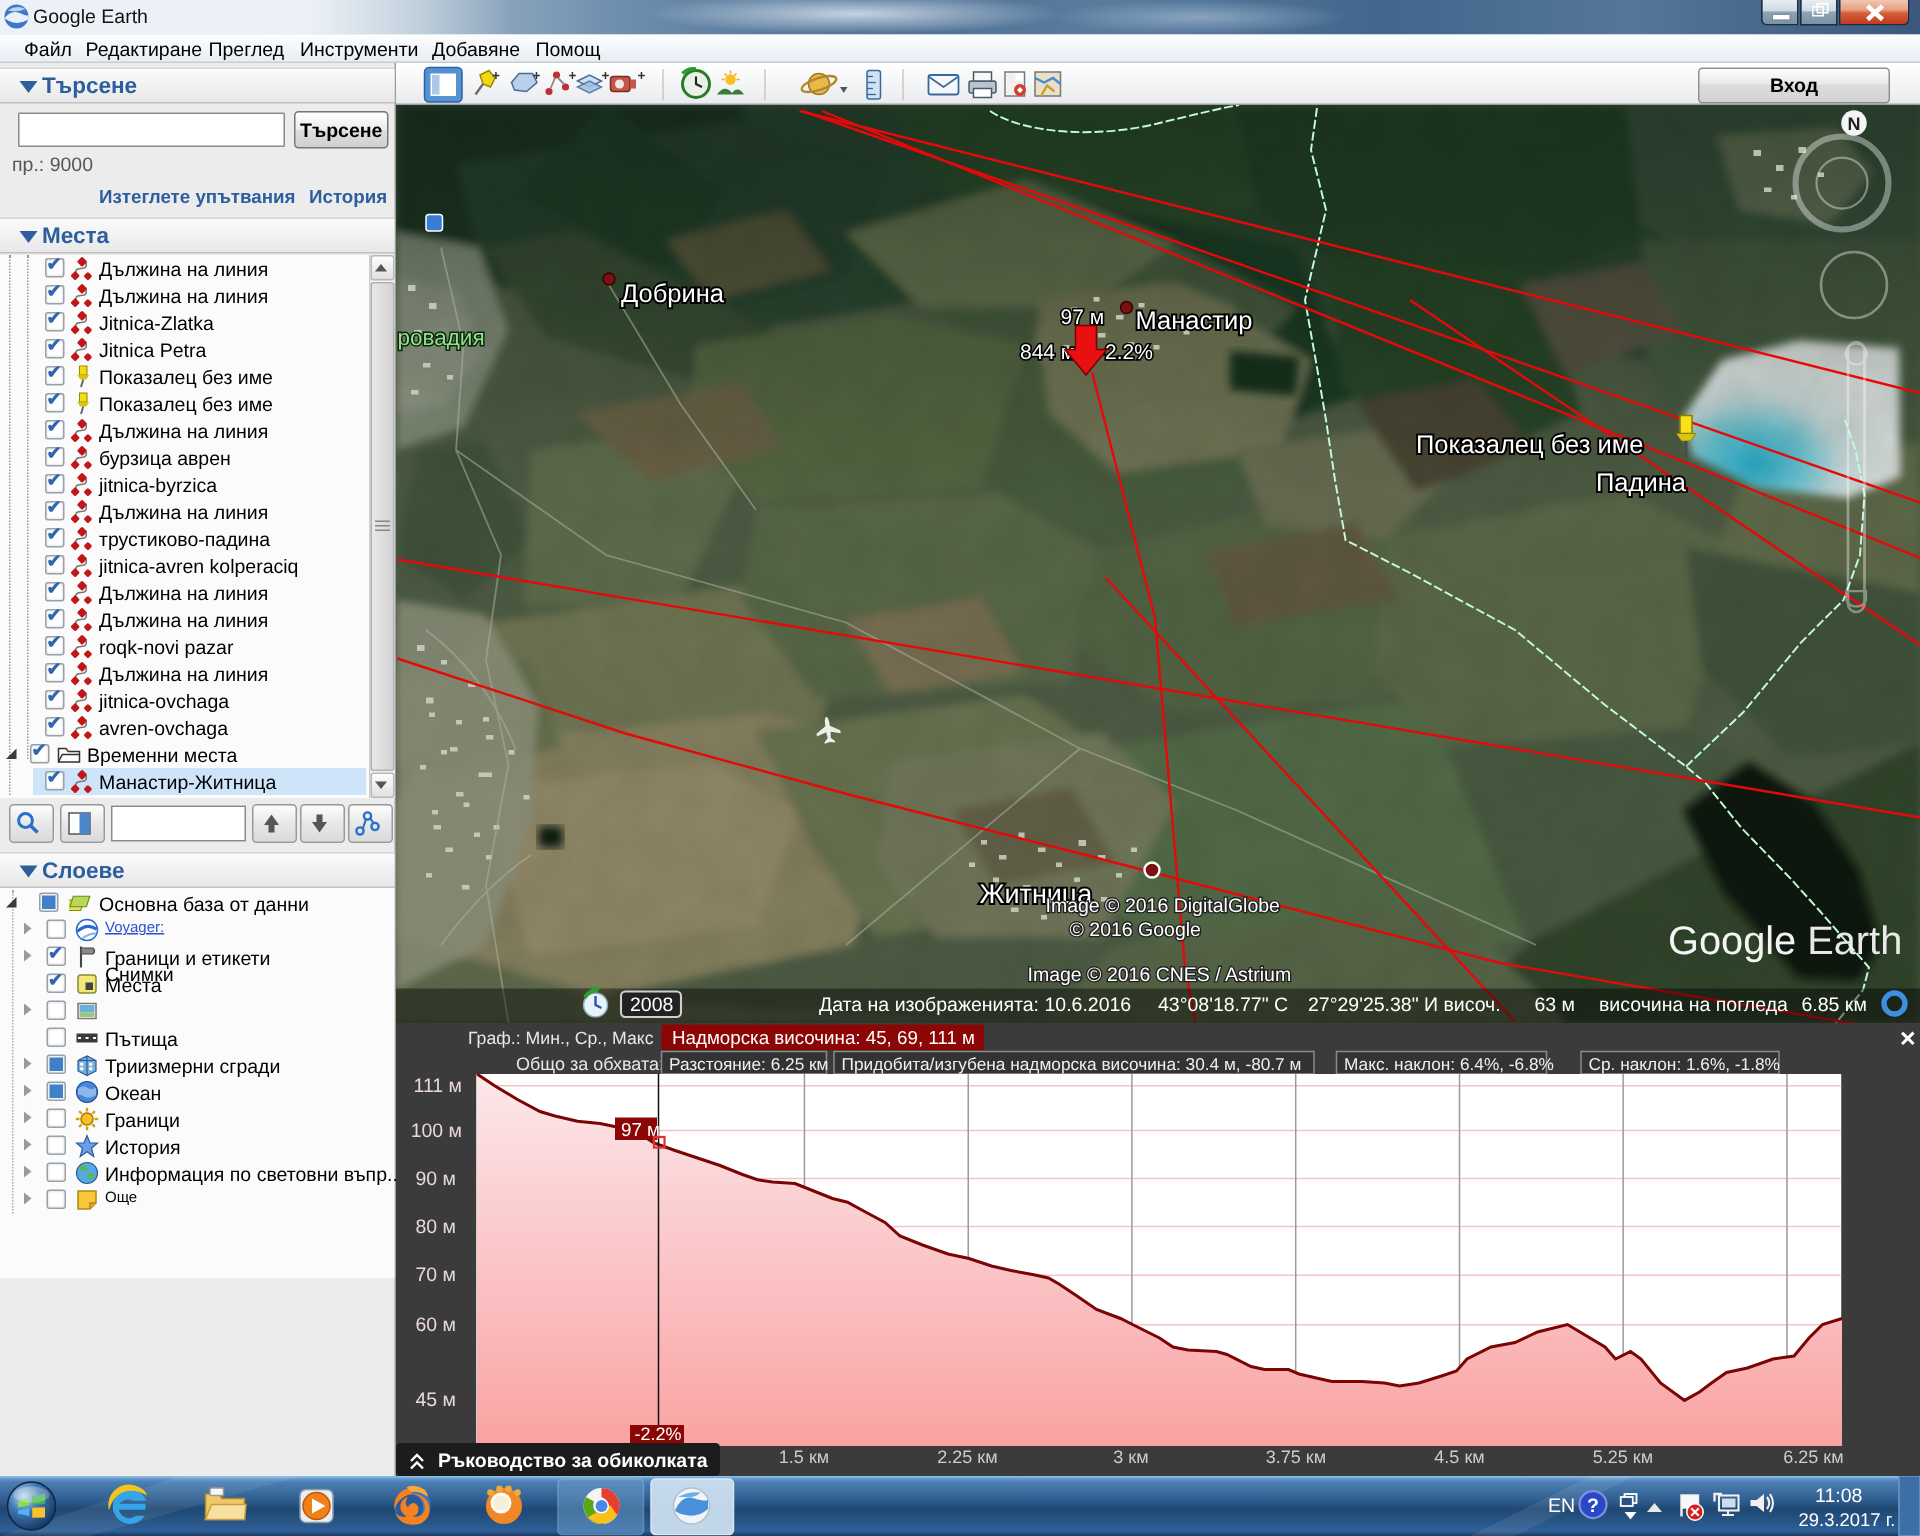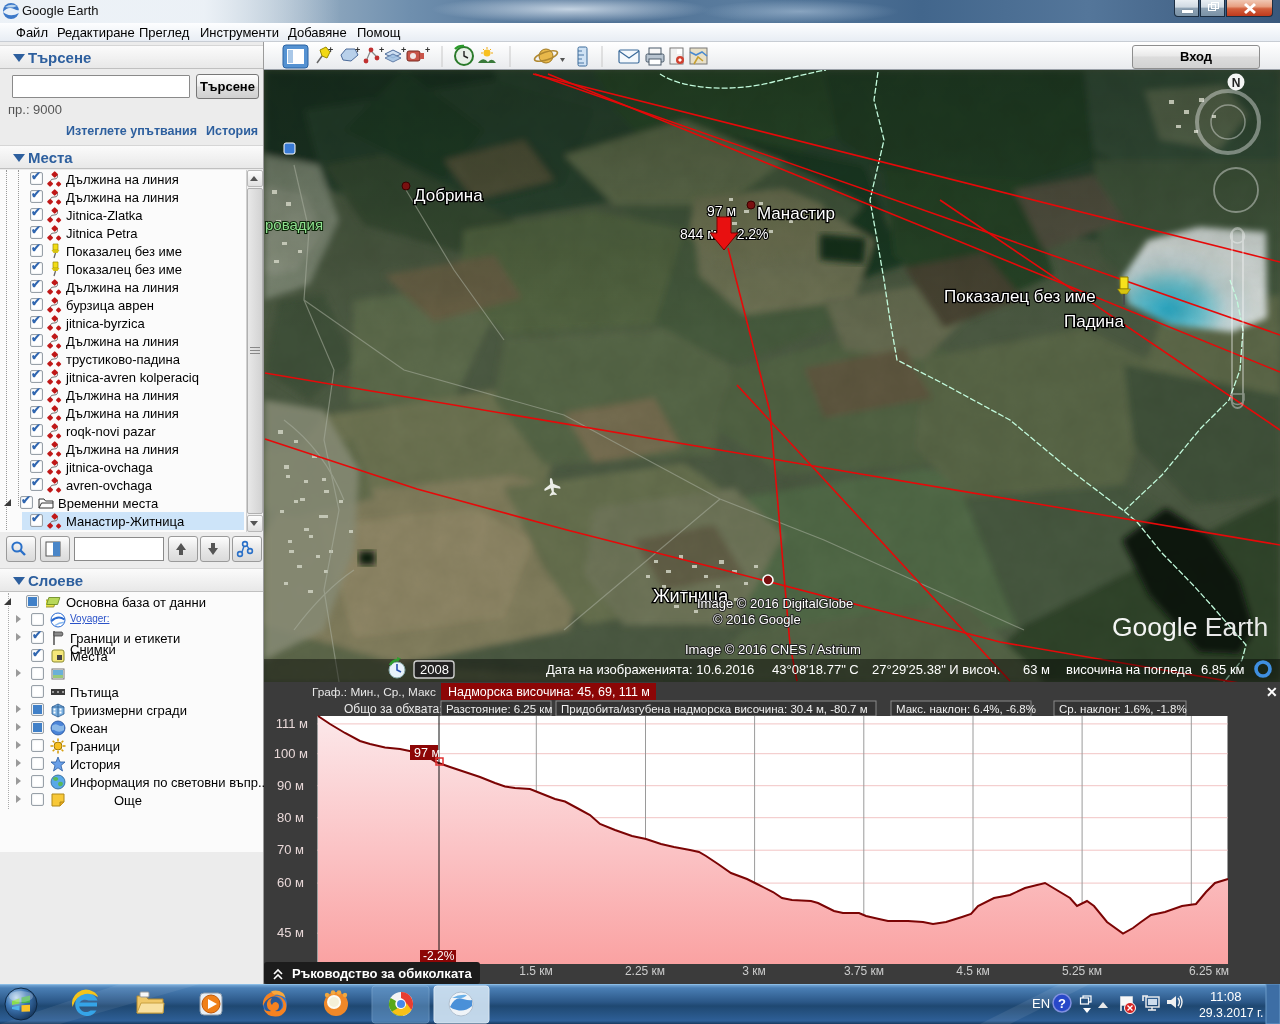--- a/index.html
+++ b/index.html
@@ -508,21 +508,21 @@
           <circle cx="8" cy="8" r="7" fill="#58a8e8" stroke="#2a6090" stroke-width="0.8"></circle>
           <path d="M3,4 Q6,2 8,4 Q9,6 6,7 Q3,7 3,4 Z M9,8 Q13,7 13,10 Q12,13 9,12 Q7,10 9,8 Z" fill="#58b858"></path>
         </svg></div>
 <div class="abs " style="left:70px;top:733px;font-size:13px;">Информация по световни въпр...</div>
 <div class="abs" style="left:16px;top:753px;width:0;height:0;border-left:5px solid #9a9a9a;border-top:4.5px solid transparent;border-bottom:4.5px solid transparent;"></div>
 <div class="abs cb" style="left:31px;top:751px;"></div>
 <div class="abs" style="left:50px;top:750px;width:16px;height:16px;"><svg width="16" height="16" viewBox="0 0 16 16">
           <path d="M2,2 L14,2 L14,10 L10,14 L2,14 Z" fill="#f8c838" stroke="#b08818" stroke-width="1"></path>
           <path d="M10,14 L10,10 L14,10" fill="#e8a820" stroke="#b08818" stroke-width="1"></path>
         </svg></div>
-<div class="abs " style="left:70px;top:751px;font-size:13px;margin-left:44px;">Още</div>
+<div class="abs " style="left:70px;top:751px;font-size:10px;">Още</div>
 </div>
   <div class="abs" id="map">
 <svg width="1016" height="612" viewBox="0 0 1016 612">
 <defs>
 <filter id="noise" x="0" y="0" width="100%" height="100%">
   <feTurbulence type="fractalNoise" baseFrequency="0.035" numOctaves="4" seed="7" result="n"></feTurbulence>
   <feColorMatrix in="n" type="matrix" values="0 0 0 0 0.25, 0 0 0 0 0.3, 0 0 0 0 0.2, 0 0 0 0.45 0"></feColorMatrix>
 </filter>
 <filter id="blur6">
             <feGaussianBlur stdDeviation="6"></feGaussianBlur>

